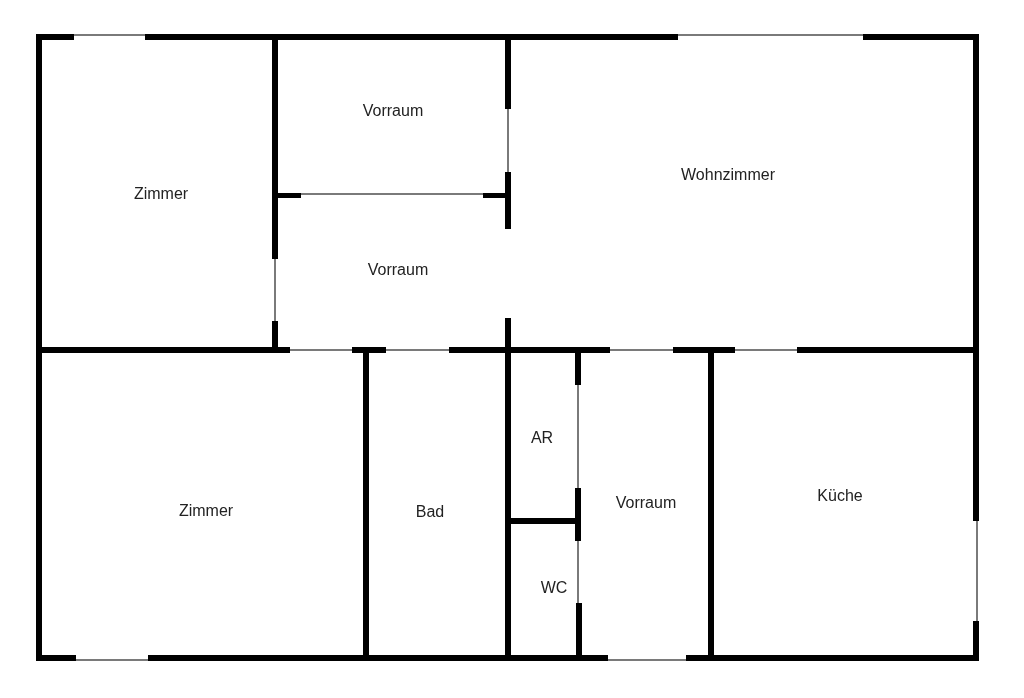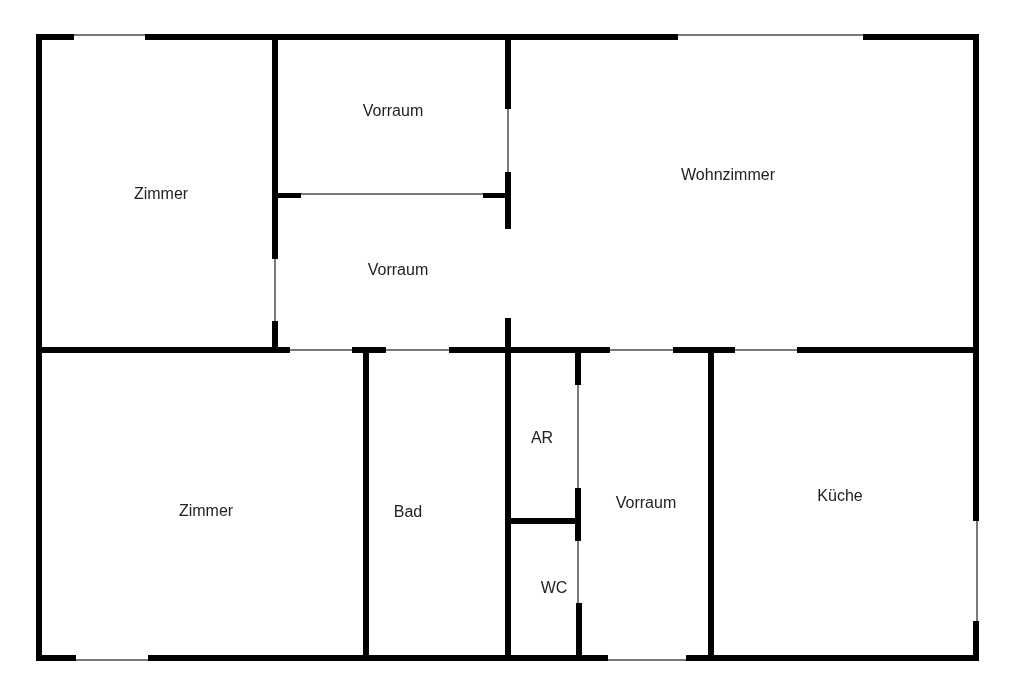--- a/index.html
+++ b/index.html
@@ -53,18 +53,18 @@
     <div class="wall" style="left: 575px; top: 353px; width: 6px; height: 32px; background: rgb(0, 0, 0);"></div>
     <div class="wall" style="left: 575px; top: 488px; width: 6px; height: 53px; background: rgb(0, 0, 0);"></div>
     <div class="wall" style="left: 576px; top: 603px; width: 6px; height: 58px; background: rgb(0, 0, 0);"></div>
     <div class="wall" style="left: 511px; top: 518px; width: 66px; height: 6px; background: rgb(0, 0, 0);"></div>
     <div class="wall" style="left: 708px; top: 347px; width: 6px; height: 314px; background: rgb(0, 0, 0);"></div>
     <span class="label" style="left: 161px; top: 194px;">Zimmer</span>
     <span class="label" style="left: 393px; top: 111px;">Vorraum</span>
     <span class="label" style="left: 728px; top: 175px;">Wohnzimmer</span>
     <span class="label" style="left: 398px; top: 270px;">Vorraum</span>
     <span class="label" style="left: 206px; top: 511px;">Zimmer</span>
-    <span class="label" style="left: 408px; top: 512px;">Bad</span>
+    <span class="label" style="left: 430px; top: 512px;">Bad</span>
     <span class="label" style="left: 542px; top: 438px;">AR</span>
     <span class="label" style="left: 542px; top: 588px; margin-left: 12px;">WC</span>
     <span class="label" style="left: 646px; top: 503px;">Vorraum</span>
     <span class="label" style="left: 840px; top: 496px;">Küche</span>
   </div>
 
 </body></html>

